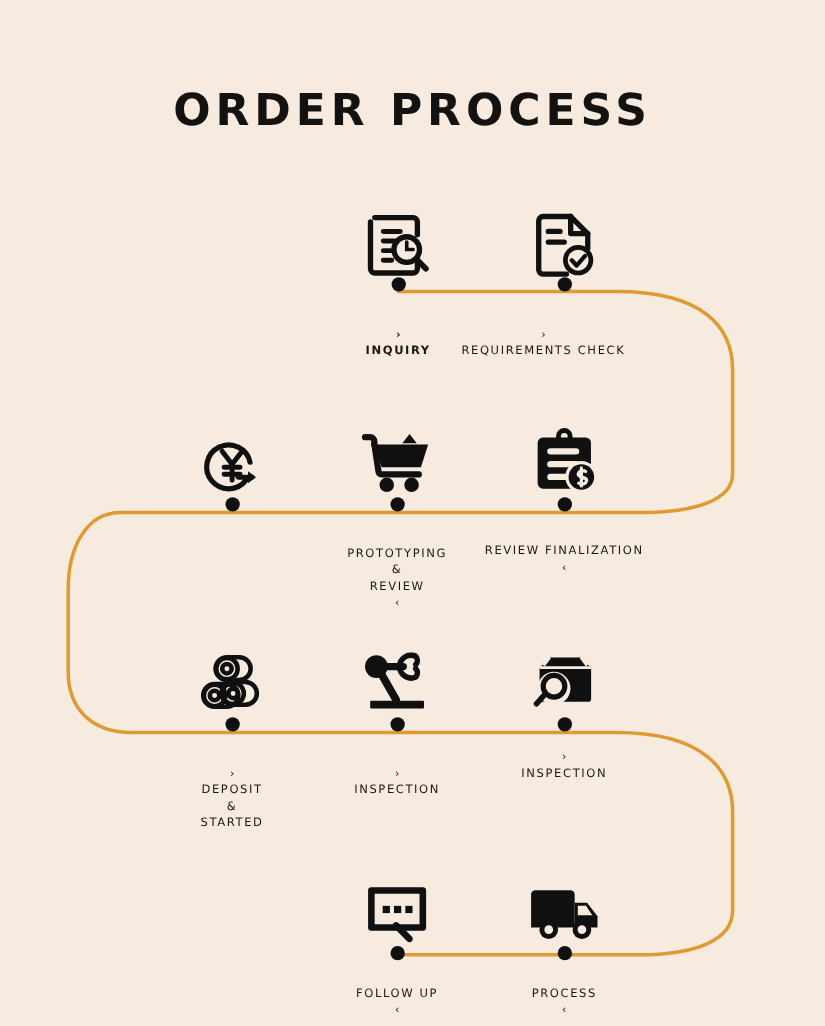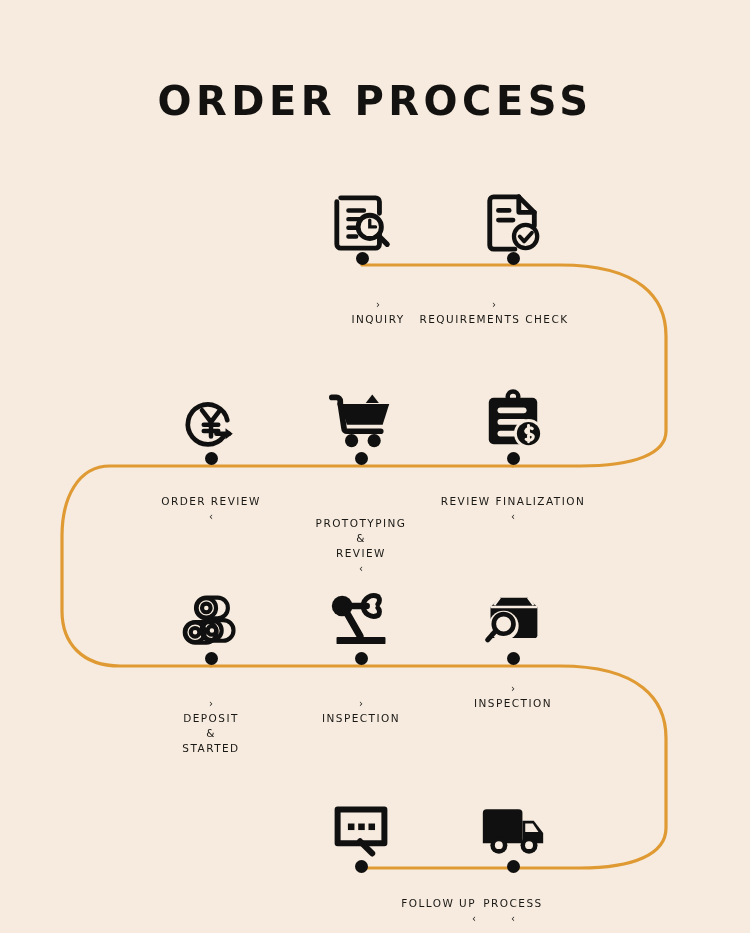--- a/index.html
+++ b/index.html
@@ -124,21 +124,21 @@
         <path d="M10 6 h36 a4 4 0 0 1 4 4 v12" fill="none" stroke="#111010" stroke-width="5" stroke-linecap="round"></path>
         <path d="M50 38 v16 a4 4 0 0 1 -4 4 h-36 a4 4 0 0 1 -4 -4 v-44" fill="none" stroke="#111010" stroke-width="5" stroke-linecap="round"></path>
         <path d="M18 19 h16 M18 28 h14 M18 37 h10 M18 46 h8" stroke="#111010" stroke-width="4.6" stroke-linecap="round"></path>
         <circle cx="40" cy="36" r="12" fill="#F6EBDE" stroke="#111010" stroke-width="5"></circle>
         <path d="M40 29 v7 h6" fill="none" stroke="#111010" stroke-width="3.4" stroke-linecap="round"></path>
         <path d="M49 45 l9 9" stroke="#111010" stroke-width="5.4" stroke-linecap="round"></path>
       </svg>
     </div>
     <div class="dot" style="left:85px; top:76px;"></div>
   </div>
-  <div class="label" style="left:378px; top:246px;">
+  <div class="label" style="left:362px; top:246px;font-weight:bold;">
     <span class="chev">›</span>
     <span>INQUIRY</span>
   </div>
 
   <div class="step" style="left:513px; top:140px;">
     <div class="icon-box">
       <svg width="62" height="62" viewBox="0 0 64 64">
         <path d="M38 5 h-26 a4 4 0 0 0 -4 4 v46 a4 4 0 0 0 4 4 h22" fill="none" stroke="#111010" stroke-width="5" stroke-linecap="round" stroke-linejoin="round"></path>
         <path d="M38 5 l16 16 v14" fill="none" stroke="#111010" stroke-width="5" stroke-linecap="round" stroke-linejoin="round"></path>
         <path d="M38 5 v16 h16" fill="none" stroke="#111010" stroke-width="5" stroke-linecap="round" stroke-linejoin="round"></path>
@@ -158,39 +158,35 @@
     <div class="icon-box">
       <svg width="58" height="58" viewBox="0 0 64 64">
         <path d="M46 48 A22 22 0 1 1 50 30" fill="none" stroke="#111010" stroke-width="5.2" stroke-linecap="round"></path>
         <path d="M22 19 l10 13 l10 -13 M32 32 v16 M24 35 h16 M24 42 h16" fill="none" stroke="#111010" stroke-width="5" stroke-linecap="round" stroke-linejoin="round"></path>
         <path d="M38 45 h14" stroke="#111010" stroke-width="5" stroke-linecap="round"></path>
         <path d="M48 39 l8 6 -8 6 z" fill="#111010"></path>
       </svg>
     </div>
     <div class="dot" style="left:85px; top:79px;"></div>
   </div>
-  <div class="label" style="left:211px; top:443px;">
-    <span>ORDER REVIEW</span>
-    <span class="chev">‹</span>
-  </div>
 
   <div class="step" style="left:361px; top:337px;">
     <div class="icon-box">
       <svg width="64" height="62" viewBox="0 0 68 64">
         <path d="M39 14 l7 -9 l7 9 z" fill="#111010"></path>
         <path d="M3 8 h5 a4 4 0 0 1 4 4 v3" fill="none" stroke="#111010" stroke-width="6" stroke-linecap="round"></path>
         <path d="M12 15 h52 l-7 22 h-38 z" fill="#111010"></path>
         <path d="M12 15 l4 26 a3 3 0 0 0 3 3 h36" fill="none" stroke="#111010" stroke-width="6" stroke-linecap="round" stroke-linejoin="round"></path>
         <circle cx="24" cy="54" r="7" fill="#111010"></circle>
         <circle cx="48" cy="54" r="7" fill="#111010"></circle>
       </svg>
     </div>
     <div class="dot" style="left:85px; top:79px;"></div>
   </div>
-  <div class="label" style="left:361px; top:465px;">
+  <div class="label" style="left:361px; top:445px;">
     <span>PROTOTYPING
 &amp;
 REVIEW</span>
     <span class="chev">‹</span>
   </div>
 
   <div class="step" style="left:513px; top:337px;">
     <div class="icon-box">
       <svg width="62" height="62" viewBox="0 0 64 64">
         <circle cx="32" cy="8" r="5.5" fill="none" stroke="#111010" stroke-width="4.6"></circle>
@@ -275,21 +271,21 @@
       <svg width="58" height="56" viewBox="0 0 62 58">
         <path d="M6 6 h50 v36 h-18 l-14 0 h-18 z" fill="none" stroke="#111010" stroke-width="6.4" stroke-linejoin="round"></path>
         <path d="M30 40 l13 13" stroke="#111010" stroke-width="6.4" stroke-linecap="round"></path>
         <rect x="17" y="21" width="7" height="7" fill="#111010"></rect>
         <rect x="28" y="21" width="7" height="7" fill="#111010"></rect>
         <rect x="39" y="21" width="7" height="7" fill="#111010"></rect>
       </svg>
     </div>
     <div class="dot" style="left:85px; top:79px;"></div>
   </div>
-  <div class="label" style="left:361px; top:845px;text-align:right;">
+  <div class="label" style="left:361px; top:845px;">
     <span>FOLLOW UP</span>
     <span class="chev">‹</span>
   </div>
 
   <div class="step" style="left:513px; top:745px;">
     <div class="icon-box">
       <svg width="66" height="56" viewBox="0 0 70 58">
         <path d="M3 10 a4 4 0 0 1 4 -4 h34 a4 4 0 0 1 4 4 v32 h-42 z" fill="#111010"></path>
         <path d="M45 18 h12 l10 13 v11 h-22 z" fill="#111010"></path>
         <path d="M48 21 h8 l6 9 h-14 z" fill="#F6EBDE"></path>

